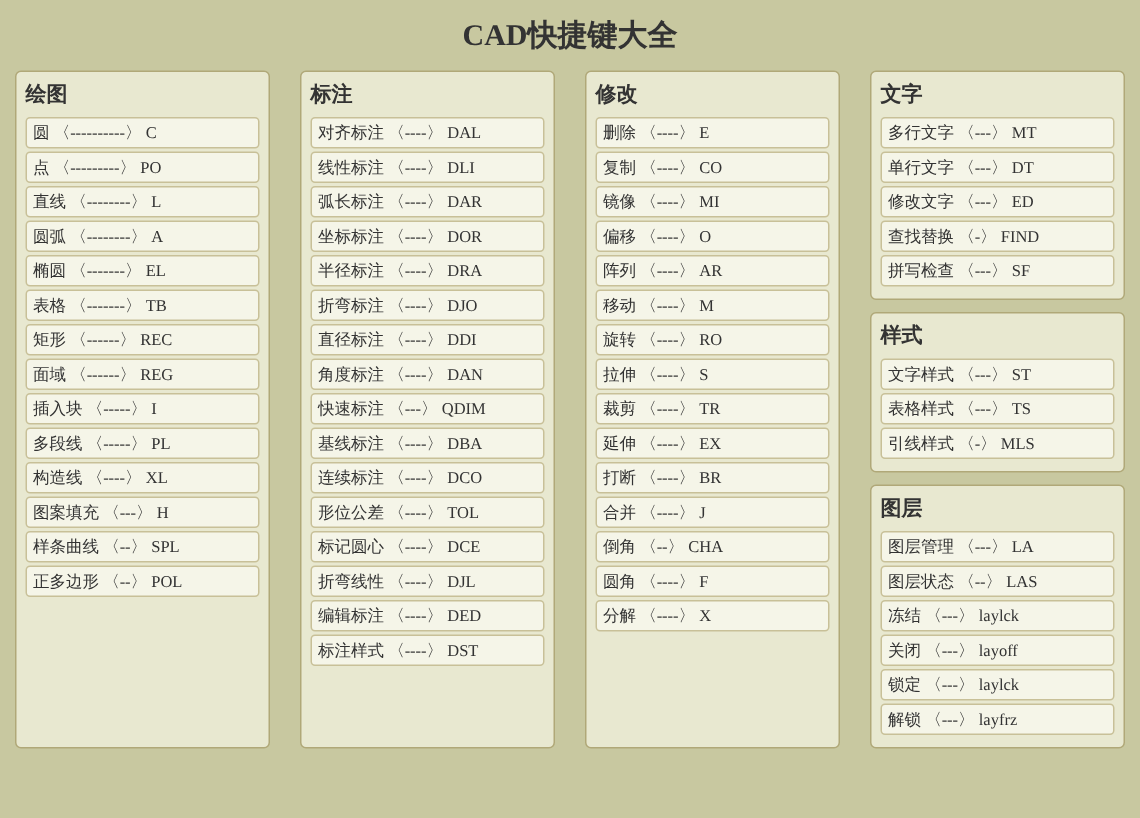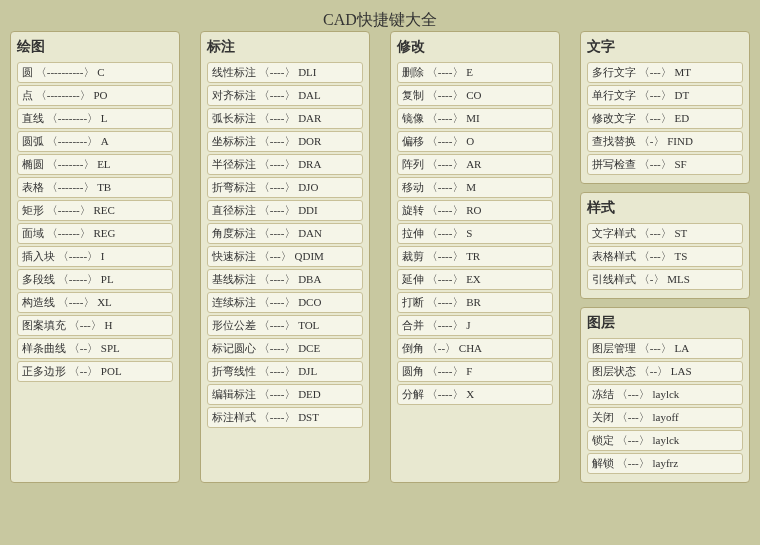--- a/index.html
+++ b/index.html
@@ -5,23 +5,24 @@
     * { box-sizing: border-box; margin: 0; padding: 0; }
     body {
       background-color: #c8c8a0;
       font-family: "SimSun", "宋体", serif;
       width: 760px;
       min-height: 545px;
       padding: 10px;
     }
     h1 {
       text-align: center;
-      font-size: 16px;
+      font-size: 20px;
       color: #333;
-      font-weight: normal;
+      margin-bottom: 10px;
+      font-weight: bold;
     }
     .main-grid {
       display: grid;
       grid-template-columns: 1fr 1fr 1fr 1fr;
       gap: 20px;
       border-radius: 17px;
     }
     .section {
       background-color: #e8e8d0;
       border: 1px solid #b0a878;
@@ -76,22 +77,22 @@
         <div class="cmd-item">构造线 〈----〉 XL</div>
         <div class="cmd-item">图案填充 〈---〉 H</div>
         <div class="cmd-item">样条曲线 〈--〉 SPL</div>
         <div class="cmd-item">正多边形 〈--〉 POL</div>
       </div>
   </div>
 
   <div class="section col-dim">
     <div class="section-title">标注</div>
     <div id="dim-items">
+        <div class="cmd-item">对齐标注 〈----〉 DAL</div>
         <div class="cmd-item">线性标注 〈----〉 DLI</div>
-        <div class="cmd-item">对齐标注 〈----〉 DAL</div>
         <div class="cmd-item">弧长标注 〈----〉 DAR</div>
         <div class="cmd-item">坐标标注 〈----〉 DOR</div>
         <div class="cmd-item">半径标注 〈----〉 DRA</div>
         <div class="cmd-item">折弯标注 〈----〉 DJO</div>
         <div class="cmd-item">直径标注 〈----〉 DDI</div>
         <div class="cmd-item">角度标注 〈----〉 DAN</div>
         <div class="cmd-item">快速标注 〈---〉 QDIM</div>
         <div class="cmd-item">基线标注 〈----〉 DBA</div>
         <div class="cmd-item">连续标注 〈----〉 DCO</div>
         <div class="cmd-item">形位公差 〈----〉 TOL</div>

